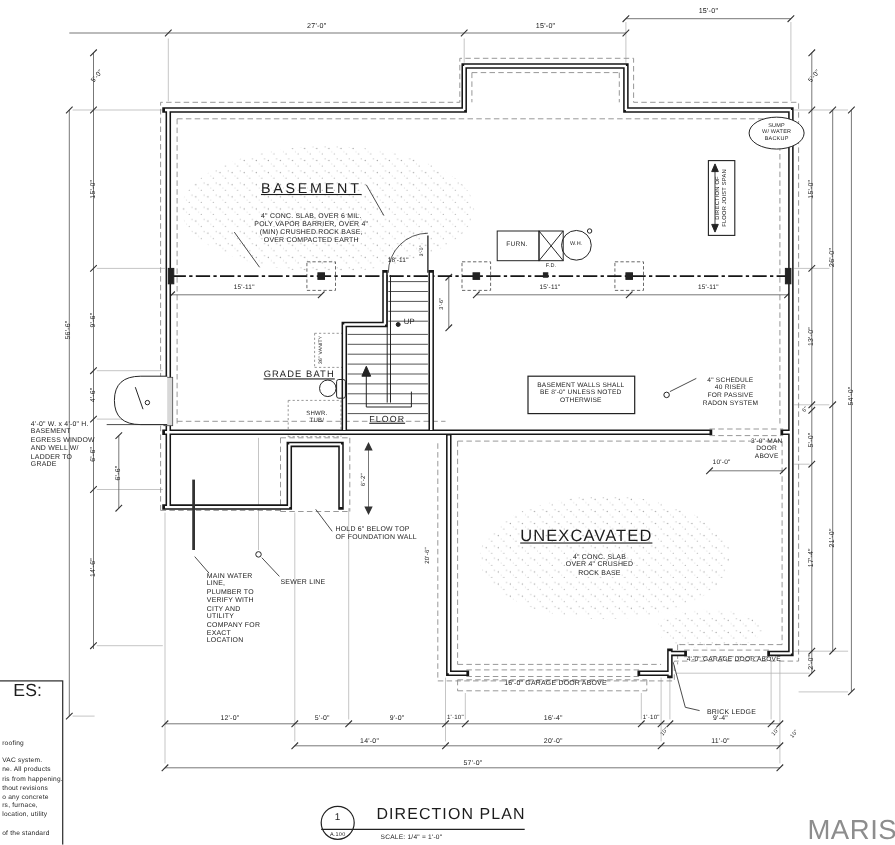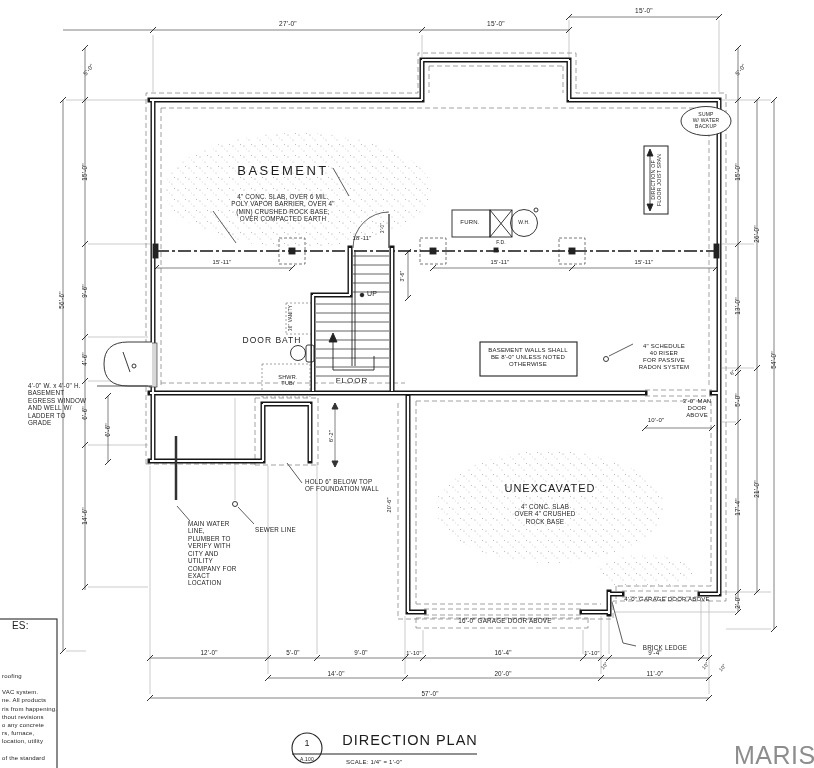--- a/index.html
+++ b/index.html
@@ -3,21 +3,21 @@
 <meta charset="utf-8">
 <style>
   html,body{margin:0;padding:0;background:#fff;}
   .stage{position:relative;width:814px;height:768px;background:#fff;overflow:hidden;
          font-family:"Liberation Sans",sans-serif;}
   .stage svg{position:absolute;left:0;top:0;}
   .lbl{position:absolute;color:#1c1c1c;white-space:pre;line-height:1.18;letter-spacing:.2px;}
   .c{transform:translate(-50%,-50%);text-align:center;}
   .r{transform:translate(-50%,-50%) rotate(-90deg);text-align:center;}
   .s{transform:translate(-50%,-50%) rotate(-50deg);}
-  .u{}
+  .u{text-decoration:underline;}
   .sp1{letter-spacing:1px;}
   .sp2{letter-spacing:2.5px;}
   .lh{line-height:1.36;}
   .wm{color:#8d8d8d;letter-spacing:.5px;}
 </style>
 </head>
 <body>
 
 <div class="stage">
 
@@ -123,27 +123,27 @@
 
   <rect x="-12" y="619" width="69" height="150" fill="#fff" stroke="#2a2a2a" stroke-width="1.1"></rect>
 </svg>
 
 <div id="labels">
       <span class="lbl c u sp2" style="left: 283px; top: 171px; font-size: 13px;">BASEMENT</span>
       <span class="lbl c" style="left: 283px; top: 208px; font-size: 6.3px;">4" CONC. SLAB, OVER 6 MIL.
 POLY VAPOR BARRIER, OVER 4"
 (MIN) CRUSHED ROCK BASE,
 OVER COMPACTED EARTH</span>
-      <span class="lbl c u sp1" style="left: 533px; top: 488px; font-size: 11px; margin-left: 17px;">UNEXCAVATED</span>
+      <span class="lbl c u sp1" style="left: 533px; top: 488px; font-size: 15px;">UNEXCAVATED</span>
       <span class="lbl c" style="left: 545px; top: 514px; font-size: 6.3px;">4" CONC. SLAB
 OVER 4" CRUSHED
 ROCK BASE</span>
       <span class="lbl c u sp1" style="left: 352px; top: 381px; font-size: 8px;">FLOOR</span>
       <span class="lbl c" style="left: 372px; top: 294px; font-size: 7px;">UP</span>
-      <span class="lbl c u sp1" style="left: 272px; top: 340px; font-size: 8.5px;">DOOR BATH</span>
+      <span class="lbl c u sp1" style="left: 272px; top: 340px; font-size: 8.5px;">GRADE BATH</span>
       <span class="lbl c" style="left: 288px; top: 380px; font-size: 5.5px;">SHWR.
 TUB/</span>
       <span class="lbl r" style="left: 291px; top: 318px; font-size: 4.5px;">36" VANITY</span>
       <span class="lbl c" style="left: 470px; top: 223px; font-size: 6px;">FURN.</span>
       <span class="lbl c" style="left: 524px; top: 223px; font-size: 5px;">W.H.</span>
       <span class="lbl c" style="left: 501px; top: 243px; font-size: 5px;">F.D.</span>
       <span class="lbl c" style="left: 706px; top: 121px; font-size: 5px;">SUMP
 W/ WATER
 BACKUP</span>
       <span class="lbl r" style="left: 656px; top: 180px; font-size: 5.2px;">DIRECTION OF
@@ -220,21 +220,21 @@
       <span class="lbl c" style="left: 655px; top: 653px; font-size: 6.3px;">9'-4"</span>
       <span class="lbl s" style="left: 706px; top: 666px; font-size: 5px;">10"</span>
       <span class="lbl c" style="left: 336px; top: 674px; font-size: 6.3px;">14'-0"</span>
       <span class="lbl c" style="left: 503px; top: 674px; font-size: 6.3px;">20'-0"</span>
       <span class="lbl c" style="left: 655px; top: 674px; font-size: 6.3px;">11'-0"</span>
       <span class="lbl c" style="left: 430px; top: 694px; font-size: 6.3px;">57'-0"</span>
       <span class="lbl c" style="left: 307px; top: 743px; font-size: 9px;">1</span>
       <span class="lbl c" style="left: 307px; top: 760px; font-size: 5px;">A.100</span>
       <span class="lbl c sp1" style="left: 410px; top: 741px; font-size: 14.5px;">DIRECTION PLAN</span>
       <span class="lbl l" style="left: 346px; top: 759px; font-size: 6px;">SCALE: 1/4" = 1'-0"</span>
-      <span class="lbl l" style="left: 12px; top: 620px; font-size: 10px;">ES:</span>
+      <span class="lbl l" style="left: 12px; top: 620px; font-size: 16px;">ES:</span>
       <span class="lbl l lh" style="left: 2px; top: 672px; font-size: 6px;">roofing
 
 VAC system.
 ne. All products
 ris from happening.
 thout revisions
 o any concrete
 rs, furnace,
 location, utility
 

